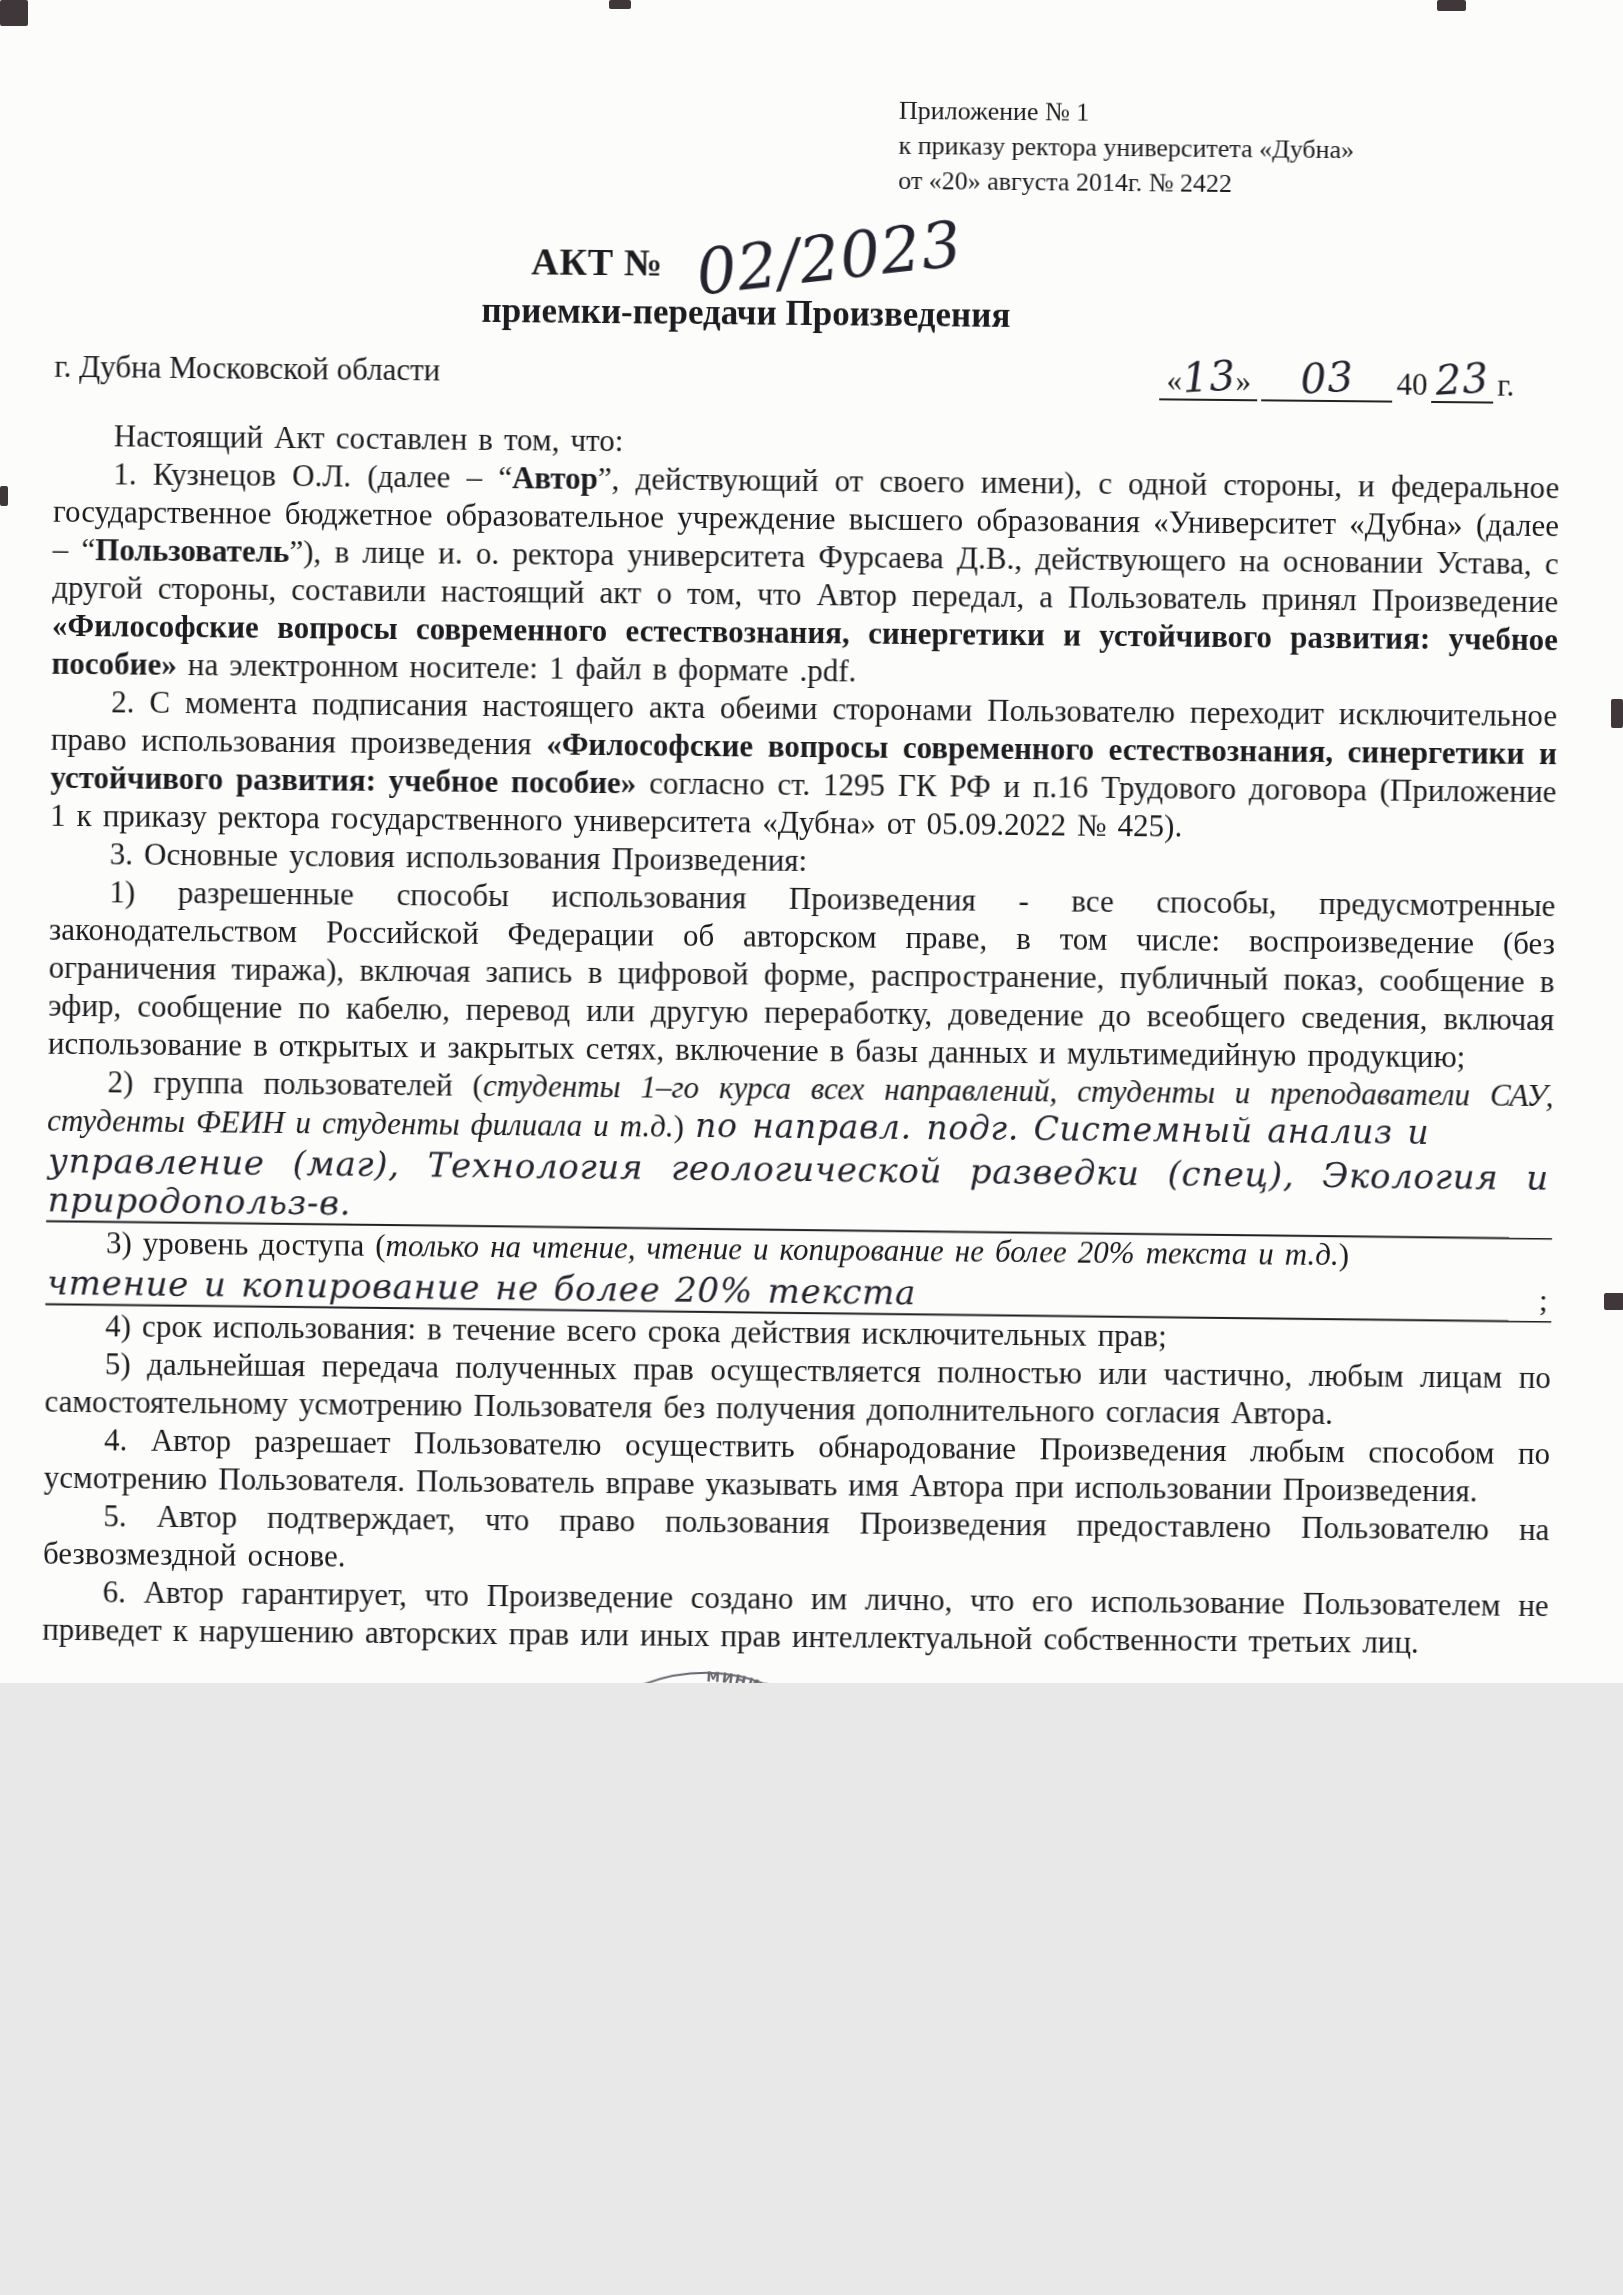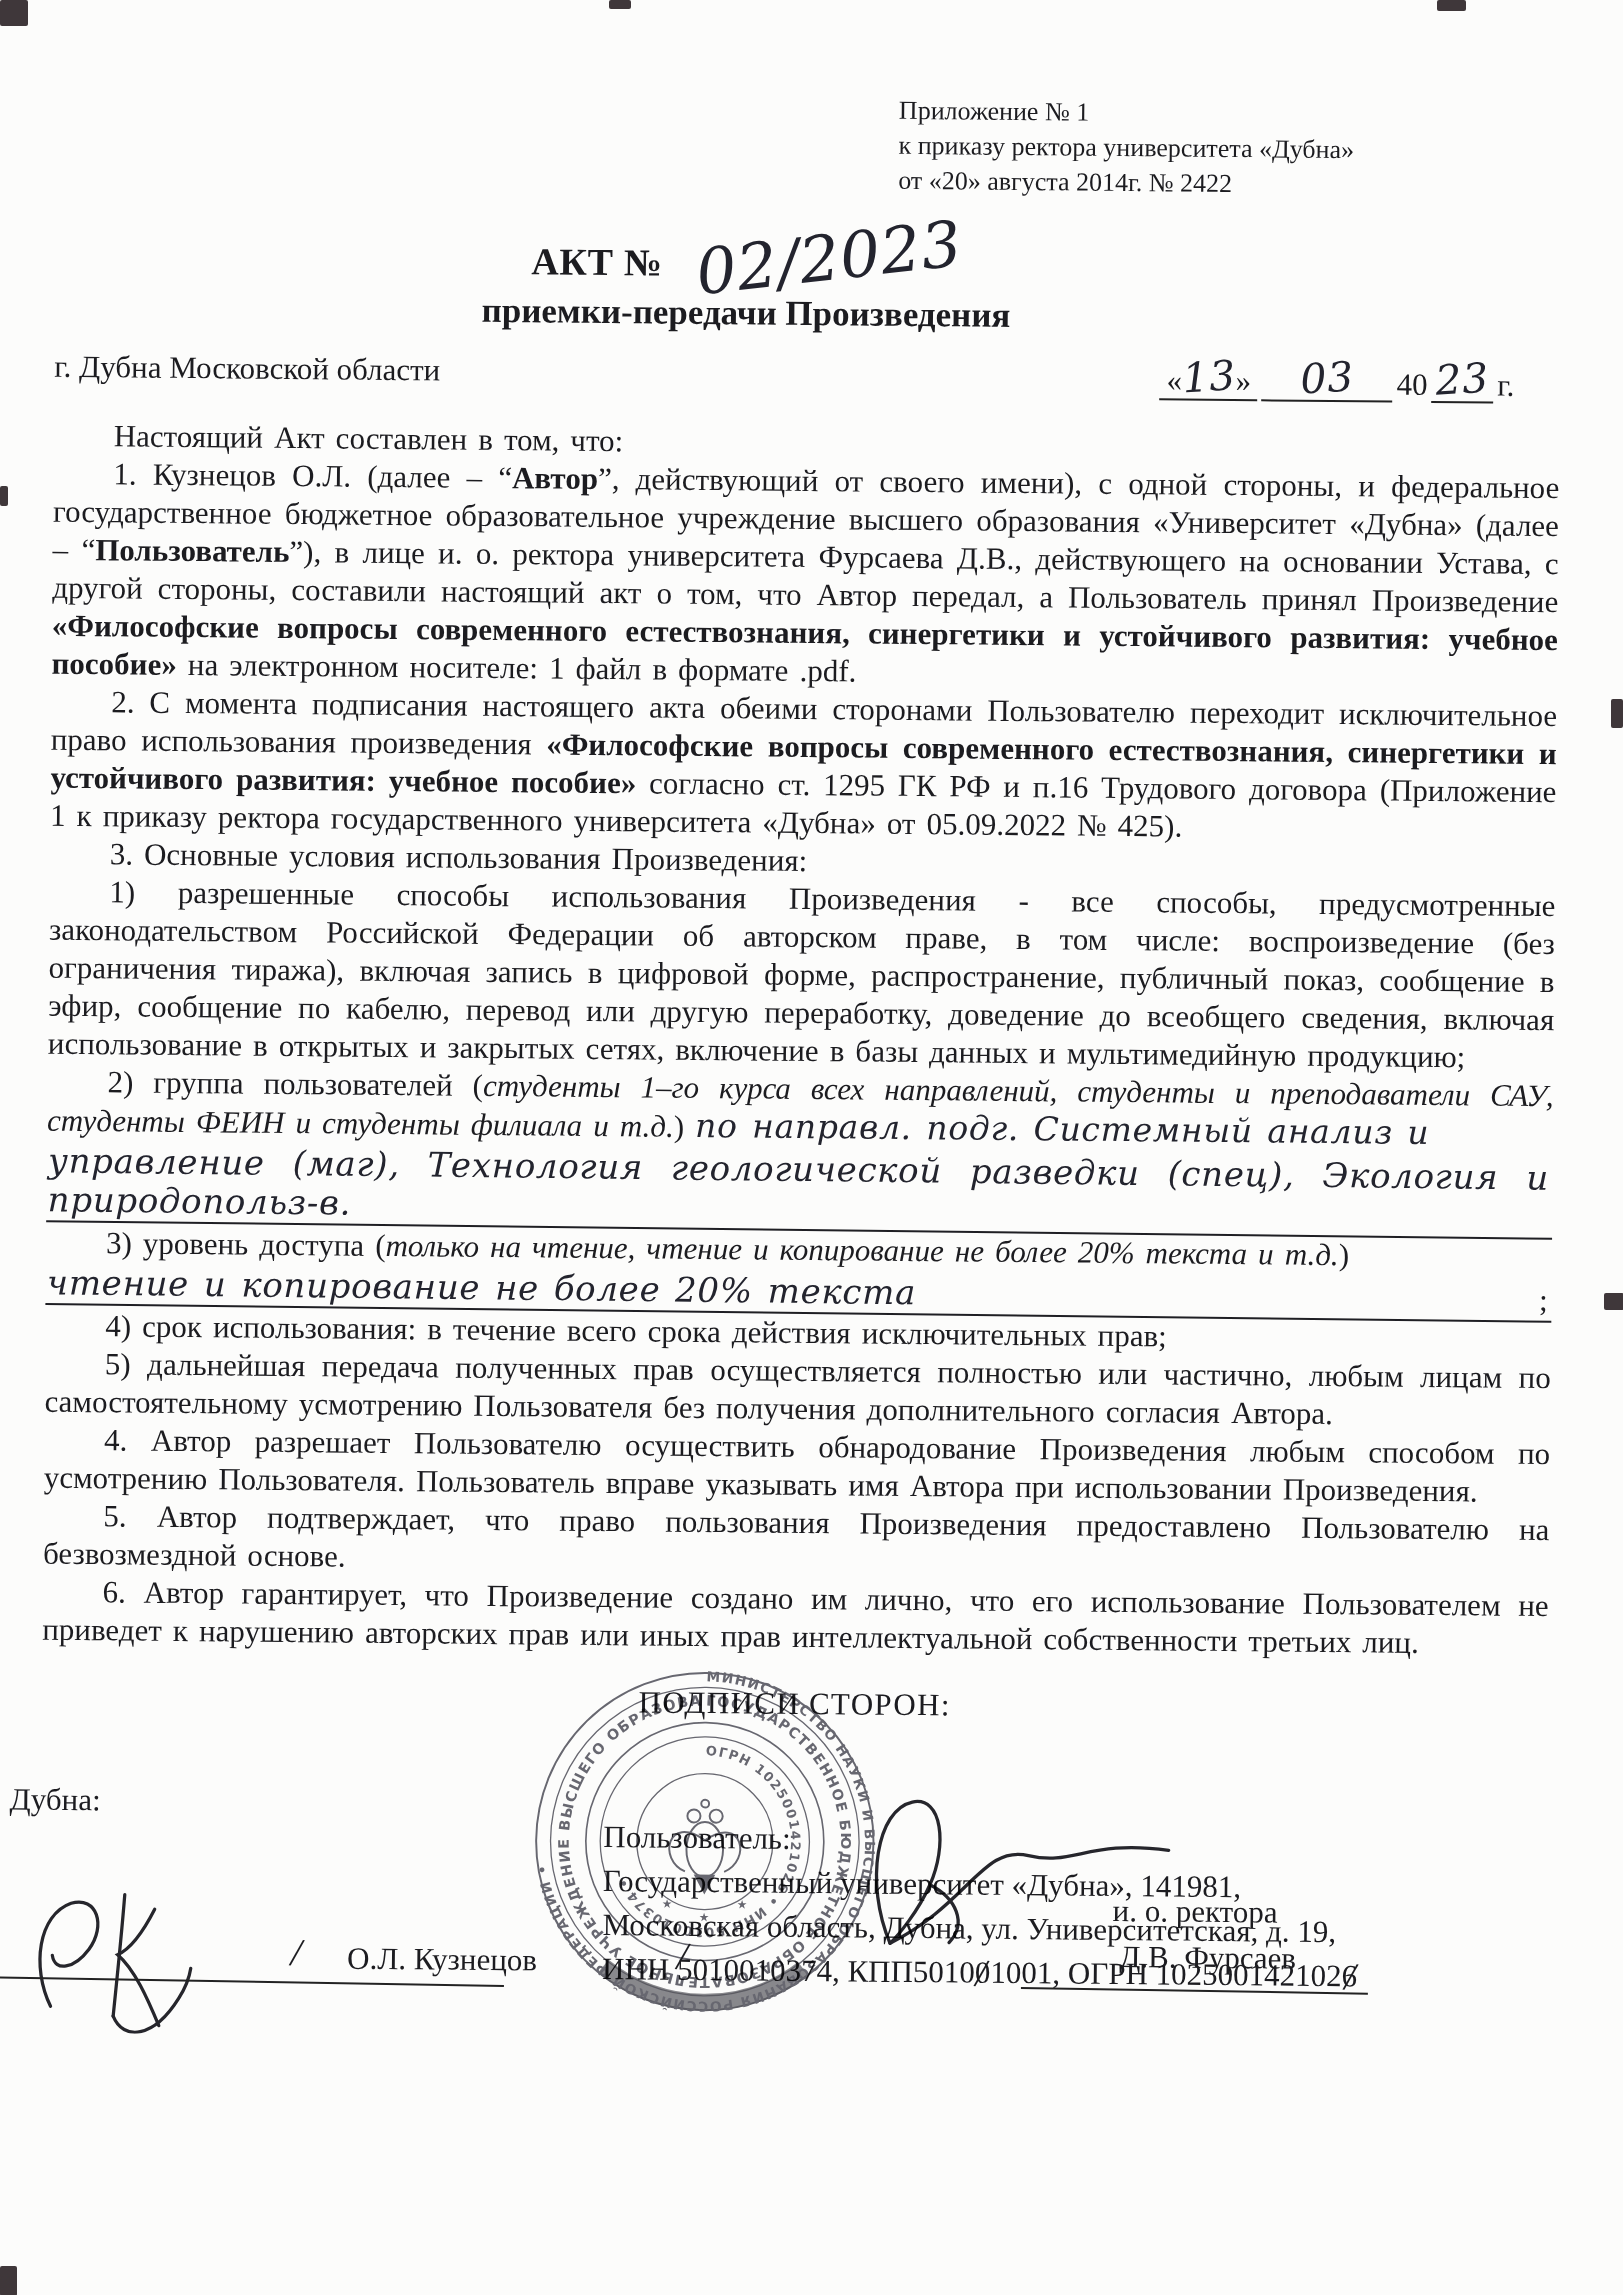--- a/index.html
+++ b/index.html
@@ -1,16 +1,16 @@
 <!DOCTYPE html>
 <html style="font-size:10.5px"><head>
 <meta charset="utf-8">
 <style>
   html,body{margin:0;padding:0;background:#e8e8e8;}
-  .page{position:relative;width:1624px;height:2295px;background:#fcfcfb;overflow:hidden;
+  .page{position:relative;width:1624px;height:1683px;background:#fcfcfb;overflow:hidden;
         color:#1c1c20;font-family:"Liberation Serif",serif;}
   .content{position:absolute;left:0;top:0;right:0;bottom:0;padding:92px 60px 0 58px;
            transform:rotate(.55deg);transform-origin:50% 0;}
   
   .appendix{margin-left:842px;font-size:26px;line-height:35px;}
   
   .title-wrap{margin-top:39px;text-align:center;transform:translateX(-62px);}
   .act-line{font-size:38px;font-weight:bold;letter-spacing:0.7px;}
   .act-num{display:inline-block;font-size:63px;line-height:39px;margin-left:29.5px;
            transform:rotate(-7deg) translateY(2.6px);}

